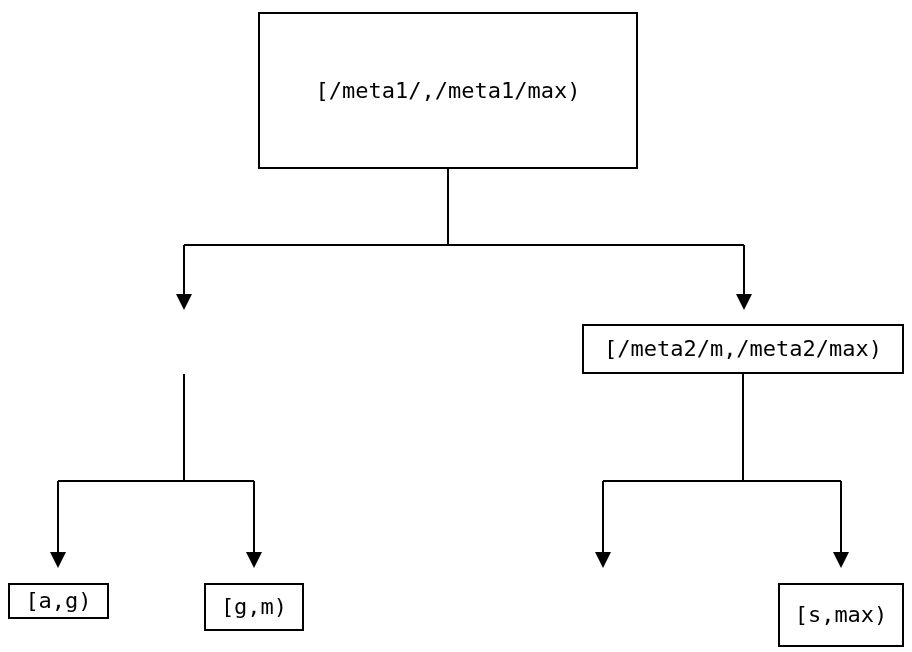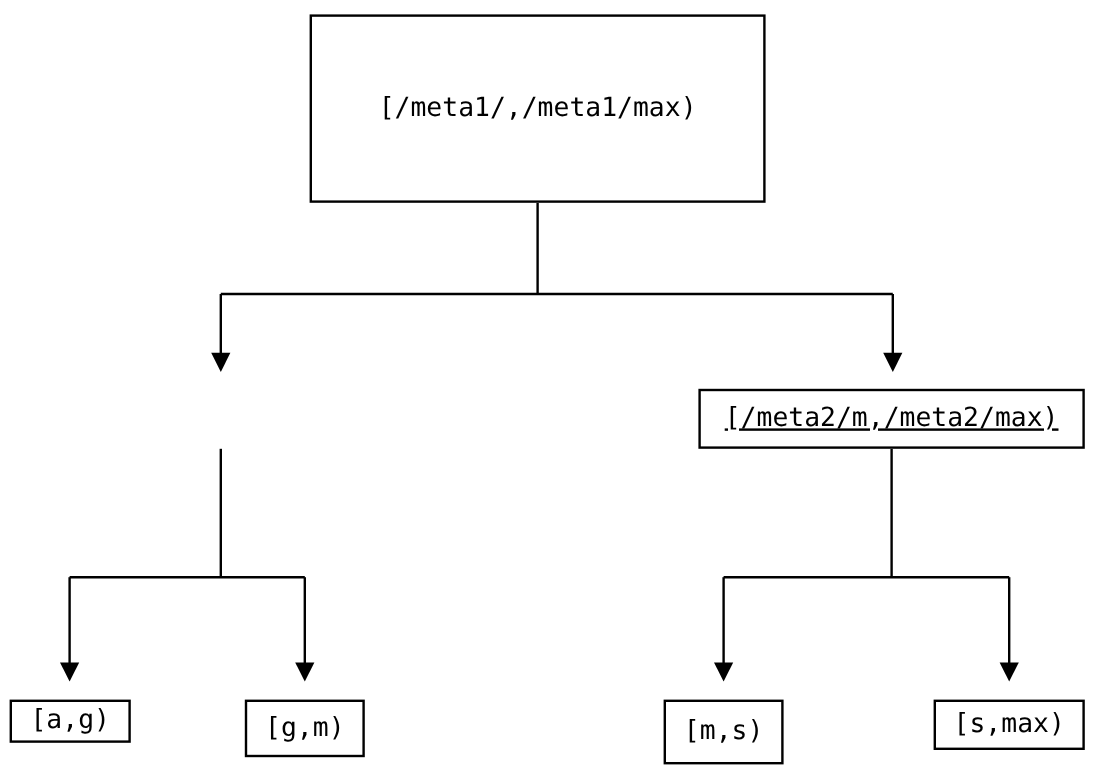--- a/index.html
+++ b/index.html
@@ -29,25 +29,25 @@
     display: flex;
     align-items: center;
     justify-content: center;
     font-size: 22px;
     line-height: 1;
     white-space: nowrap;
     letter-spacing: 0;
   }
   #n-root  { left: 258px; top: 12px;  width: 380px; height: 157px; }
   #n-left  { left: 22px;  top: 324px; width: 324px; height: 50px; }
-  #n-right { left: 582px; top: 324px; width: 322px; height: 50px; text-decoration: underline; }
+  #n-right { left: 582px; top: 324px; width: 322px; height: 50px; }
   #n-ag    { left: 8px;   top: 583px; width: 101px; height: 36px; }
   #n-gm    { left: 204px; top: 583px; width: 100px; height: 48px; }
   #n-ms    { left: 553px; top: 583px; width: 100px; height: 54px; }
-  #n-smax  { left: 778px; top: 583px; width: 126px; height: 42px; }
+  #n-smax  { left: 778px; top: 583px; width: 126px; height: 64px; }
 </style>
 </head>
 <body>
 
 <div class="canvas">
 
   <svg class="edges" width="912" height="652" viewBox="0 0 912 652">
     <g stroke="#000000" stroke-width="2" fill="none">
 
       <path d="M448,169 L448,245"></path>
@@ -77,17 +77,16 @@
 
   <div class="node" id="n-root">[/meta1/,/meta1/max)</div>
 
 
   <div class="node" id="n-right">[/meta2/m,/meta2/max)</div>
 
   <div class="node" id="n-ag">[a,g)</div>
 
   <div class="node" id="n-gm">[g,m)</div>
 
-  <div class="node" id="n-ms">[m,s)</div>
 
   <div class="node" id="n-smax">[s,max)</div>
 
 </div>
 
 </body></html>

